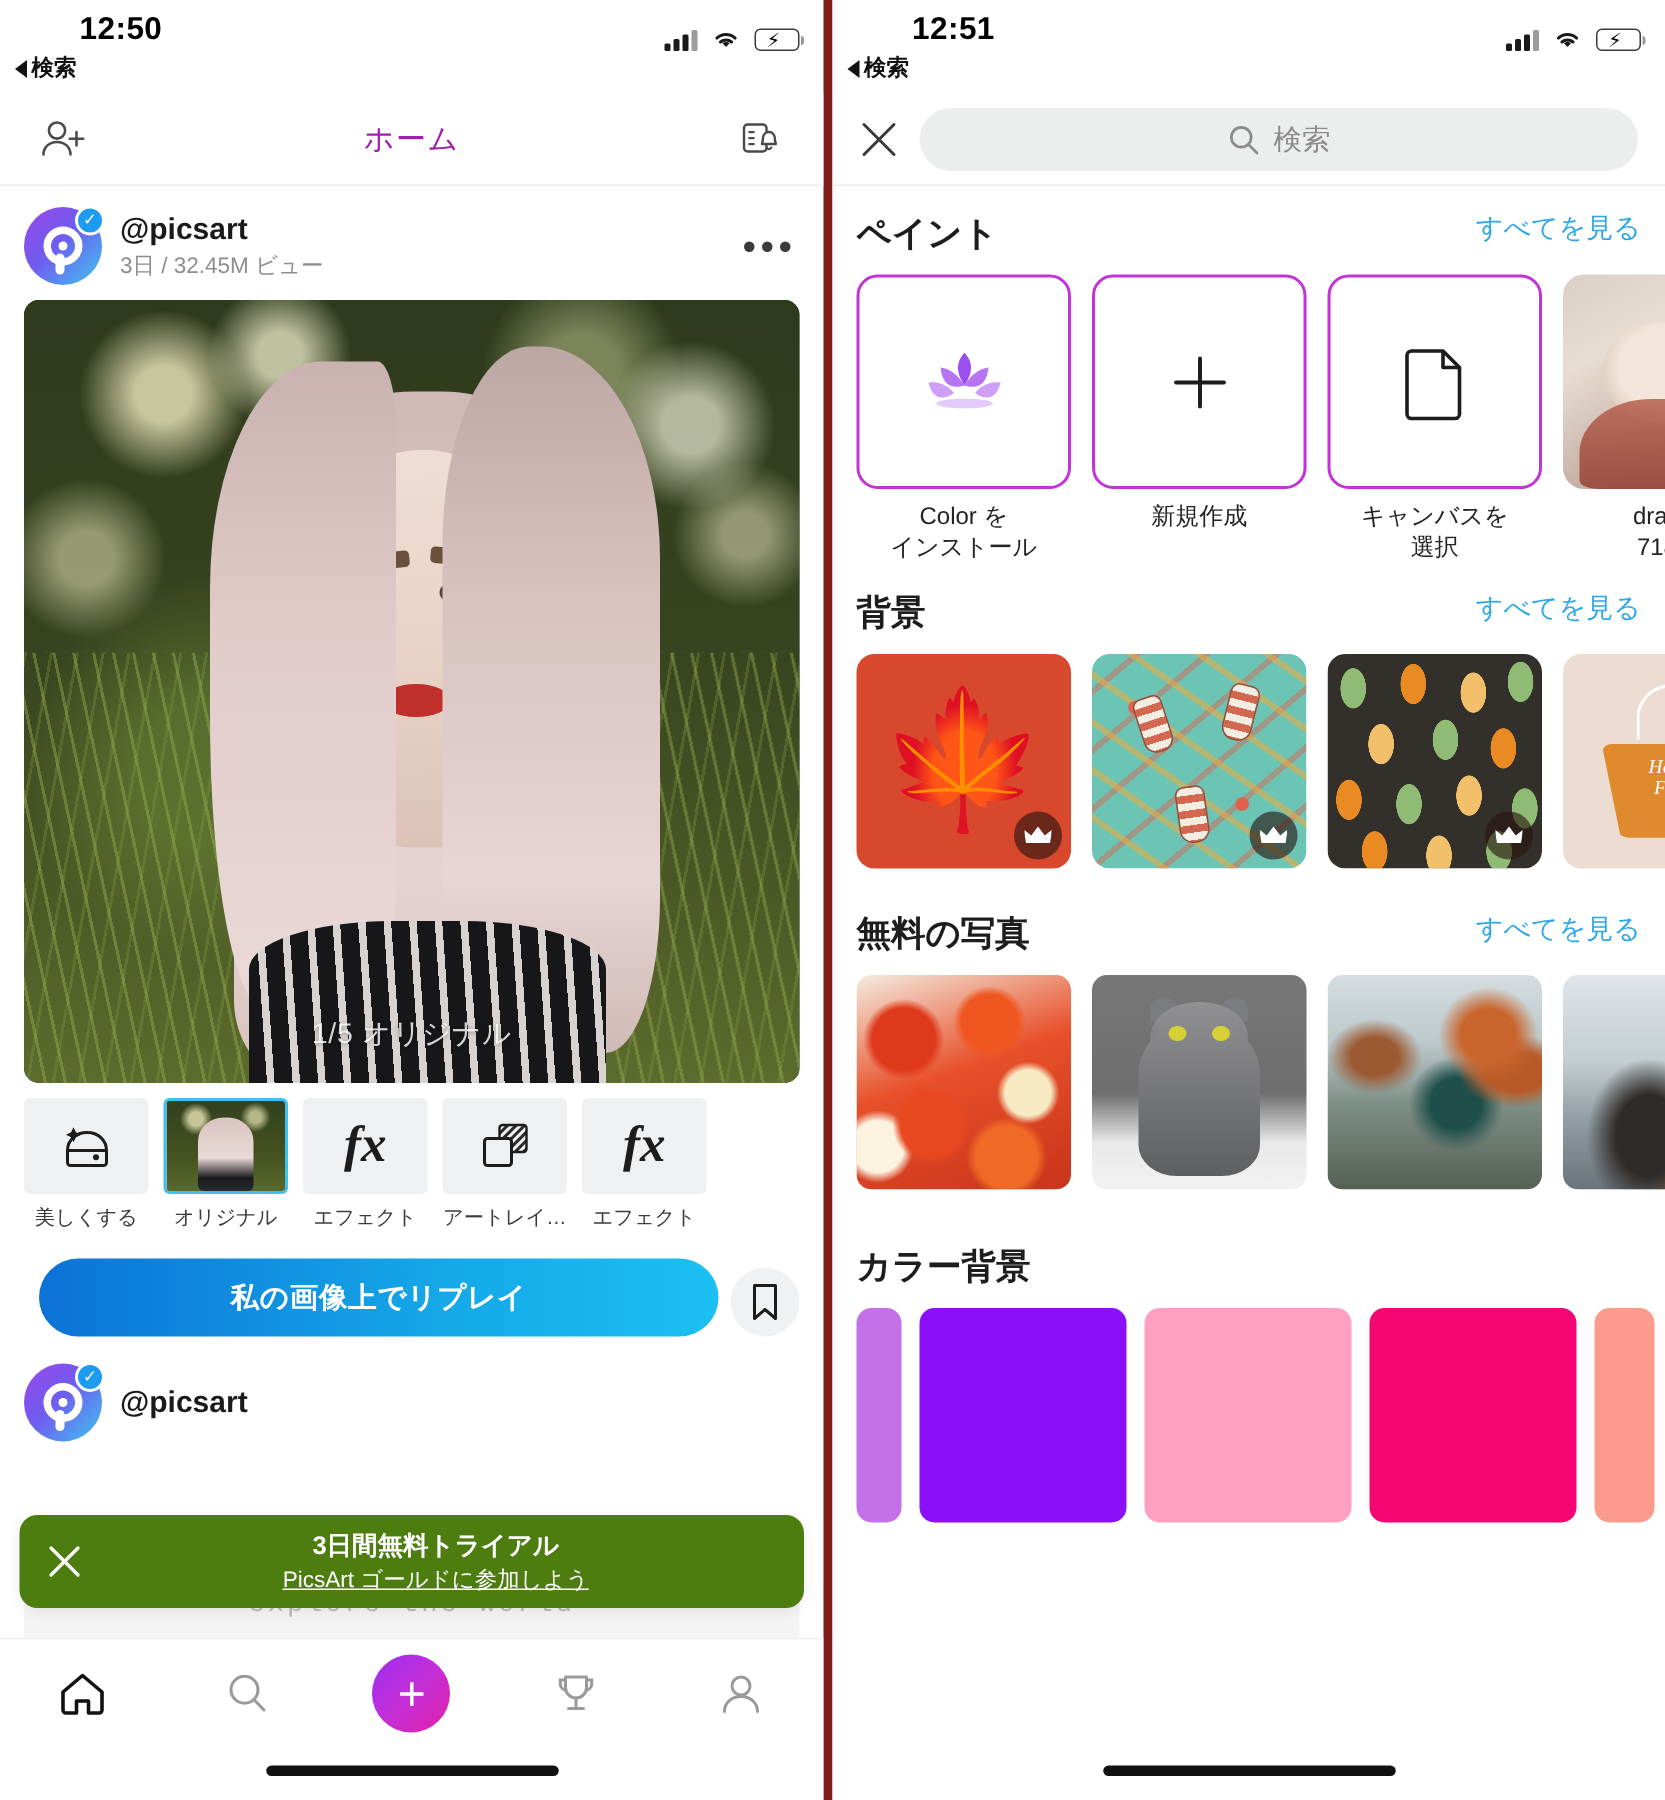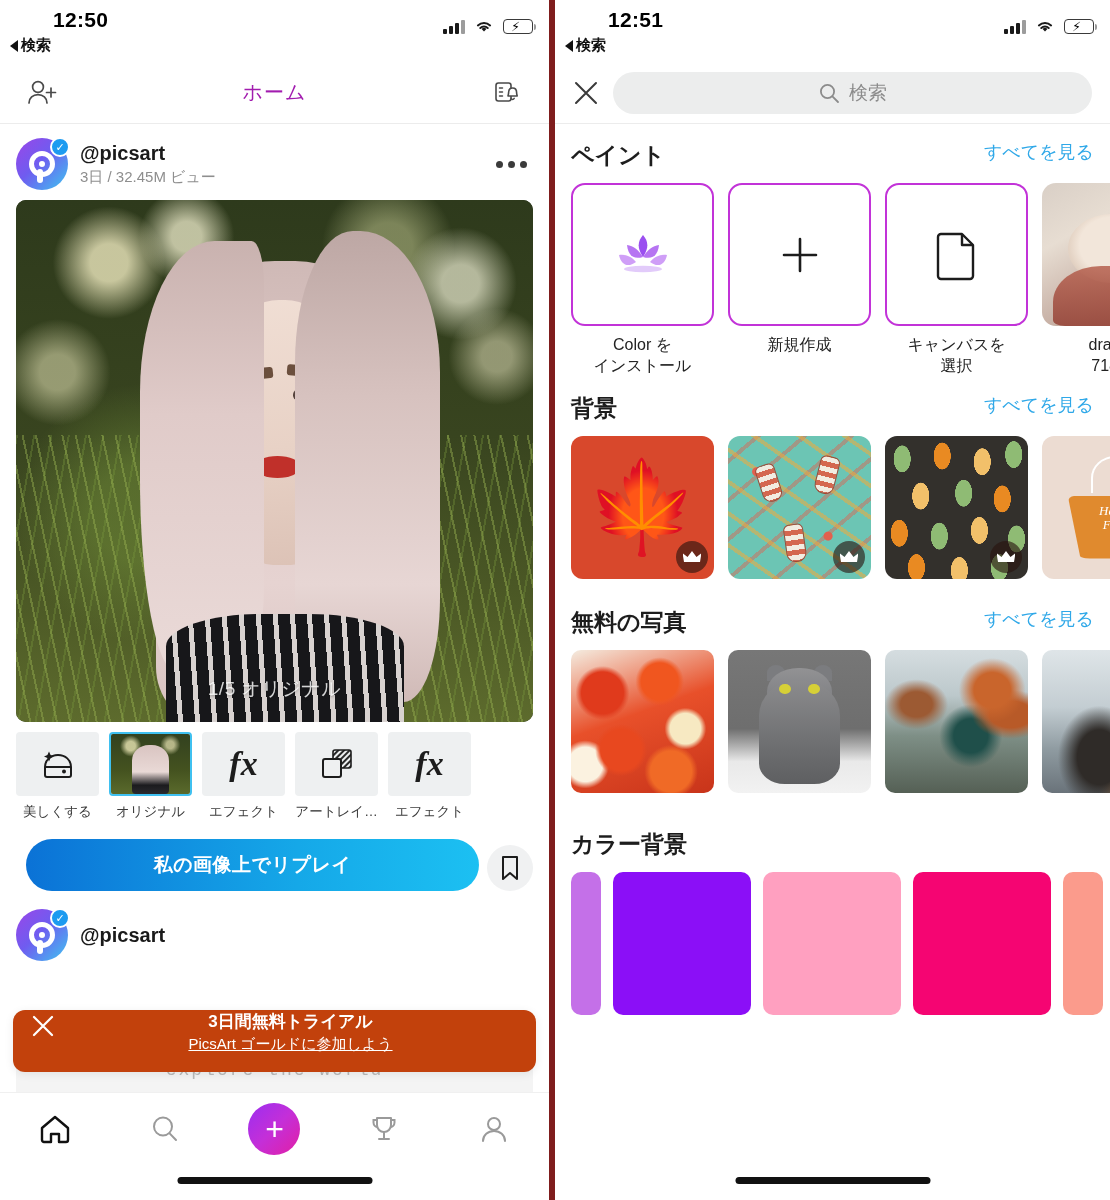--- a/index.html
+++ b/index.html
@@ -203,22 +203,22 @@
   .peek-img {
     position: absolute; left: 16px; right: 16px; top: 1040px; height: 60px;
     background: #f4f4f4; border-radius: 8px; color: #b9b9b9;
     font-family: "Liberation Mono", monospace; font-size: 18px;
     display: flex; align-items: center; justify-content: center; letter-spacing: 2px;
   }
 
   
   .banner {
     position: absolute; left: 13px; right: 13px; top: 1010px; height: 62px;
-    background: #c2410c; border-radius: 12px;
-    display: flex; align-items: flex-start; padding: 0 14px;
+    background: #4d7c0f; border-radius: 12px;
+    display: flex; align-items: center; padding: 0 14px;
     box-shadow: 0 2px 10px rgba(0,0,0,.08);
   }
   .banner .btext { flex: 1; text-align: center; color: #fff; }
   .banner .bt1 { font-size: 17px; font-weight: bold; }
   .banner .bt2 { font-size: 15px; margin-top: 2px; text-decoration: underline; }
 
   
   .tabbar {
     position: absolute; left: 0; right: 0; bottom: 0; height: 108px;
     background: #fff; display: flex; align-items: flex-start;

